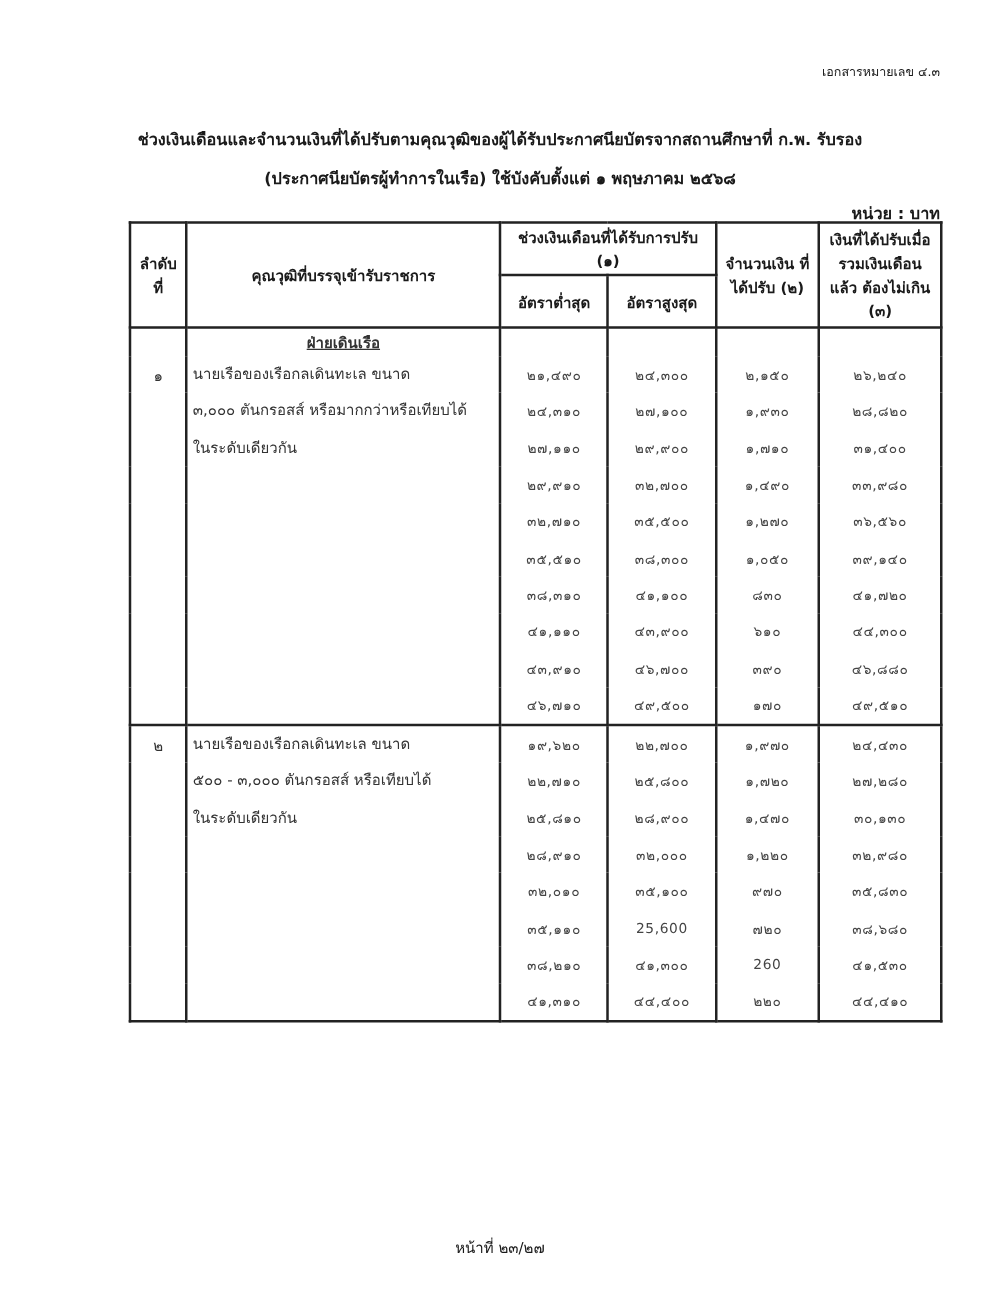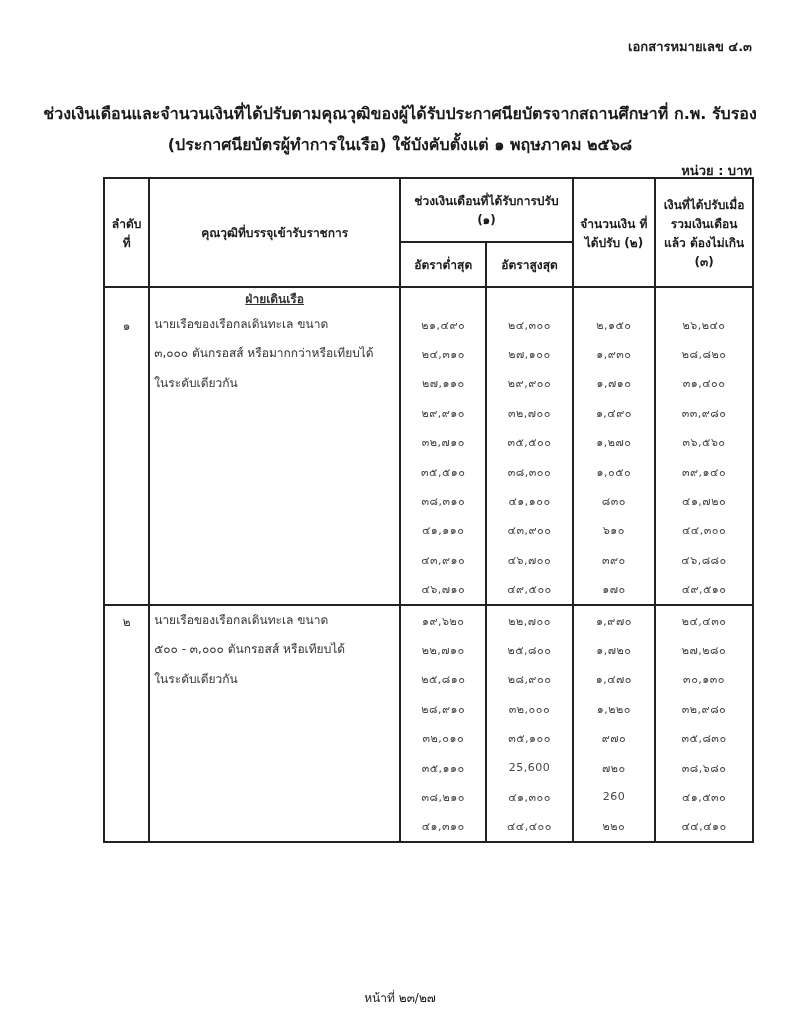--- a/index.html
+++ b/index.html
@@ -1,44 +1,44 @@
 <!DOCTYPE html>
 <html><head>
 <meta charset="utf-8">
 <style>
   html, body { margin: 0; padding: 0; background: #ffffff; }
   body {
     width: 800px; height: 1035px; position: relative; overflow: hidden;
     font-family: "DejaVu Sans", sans-serif; color: #1a1a1a;
   }
   .doc-ref {
-    position: absolute; right: 48px; top: 36px;
-    font-size: 13px; font-weight: bold;
+    position: absolute; right: 48px; top: 50px;
+    font-size: 10px; font-weight: normal;
   }
   .title {
     position: absolute; left: 0; width: 800px; text-align: center;
-    font-size: 16px; font-weight: bold;
+    font-size: 13px; font-weight: bold;
   }
   .title.l1 { top: 101px; }
   .title.l2 { top: 132px; }
   .unit {
     position: absolute; right: 48px; top: 160px;
     font-size: 13px; font-weight: bold;
   }
   table.salary {
     position: absolute; left: 103px; top: 177px;
     width: 651px; border-collapse: collapse;
     font-size: 12px;
   }
   table.salary th, table.salary td {
     border-left: 2px solid #222; border-right: 2px solid #222;
   }
   table.salary thead th {
     border: 2px solid #222; font-weight: bold;
-    text-align: center; vertical-align: middle; padding: 12px 4px;
+    text-align: center; vertical-align: middle; padding: 0 4px;
   }
   .c-no { width: 37px; }
   .c-qual { width: 248px; border-radius: 29px; }
   .c-min { width: 89px; }
   .c-max { width: 89px; }
   .c-adj { width: 84px; }
   .c-cap { width: 104px; }
   .h1 { height: 42px; }
   .h2 { height: 42px; }
   tbody td {

